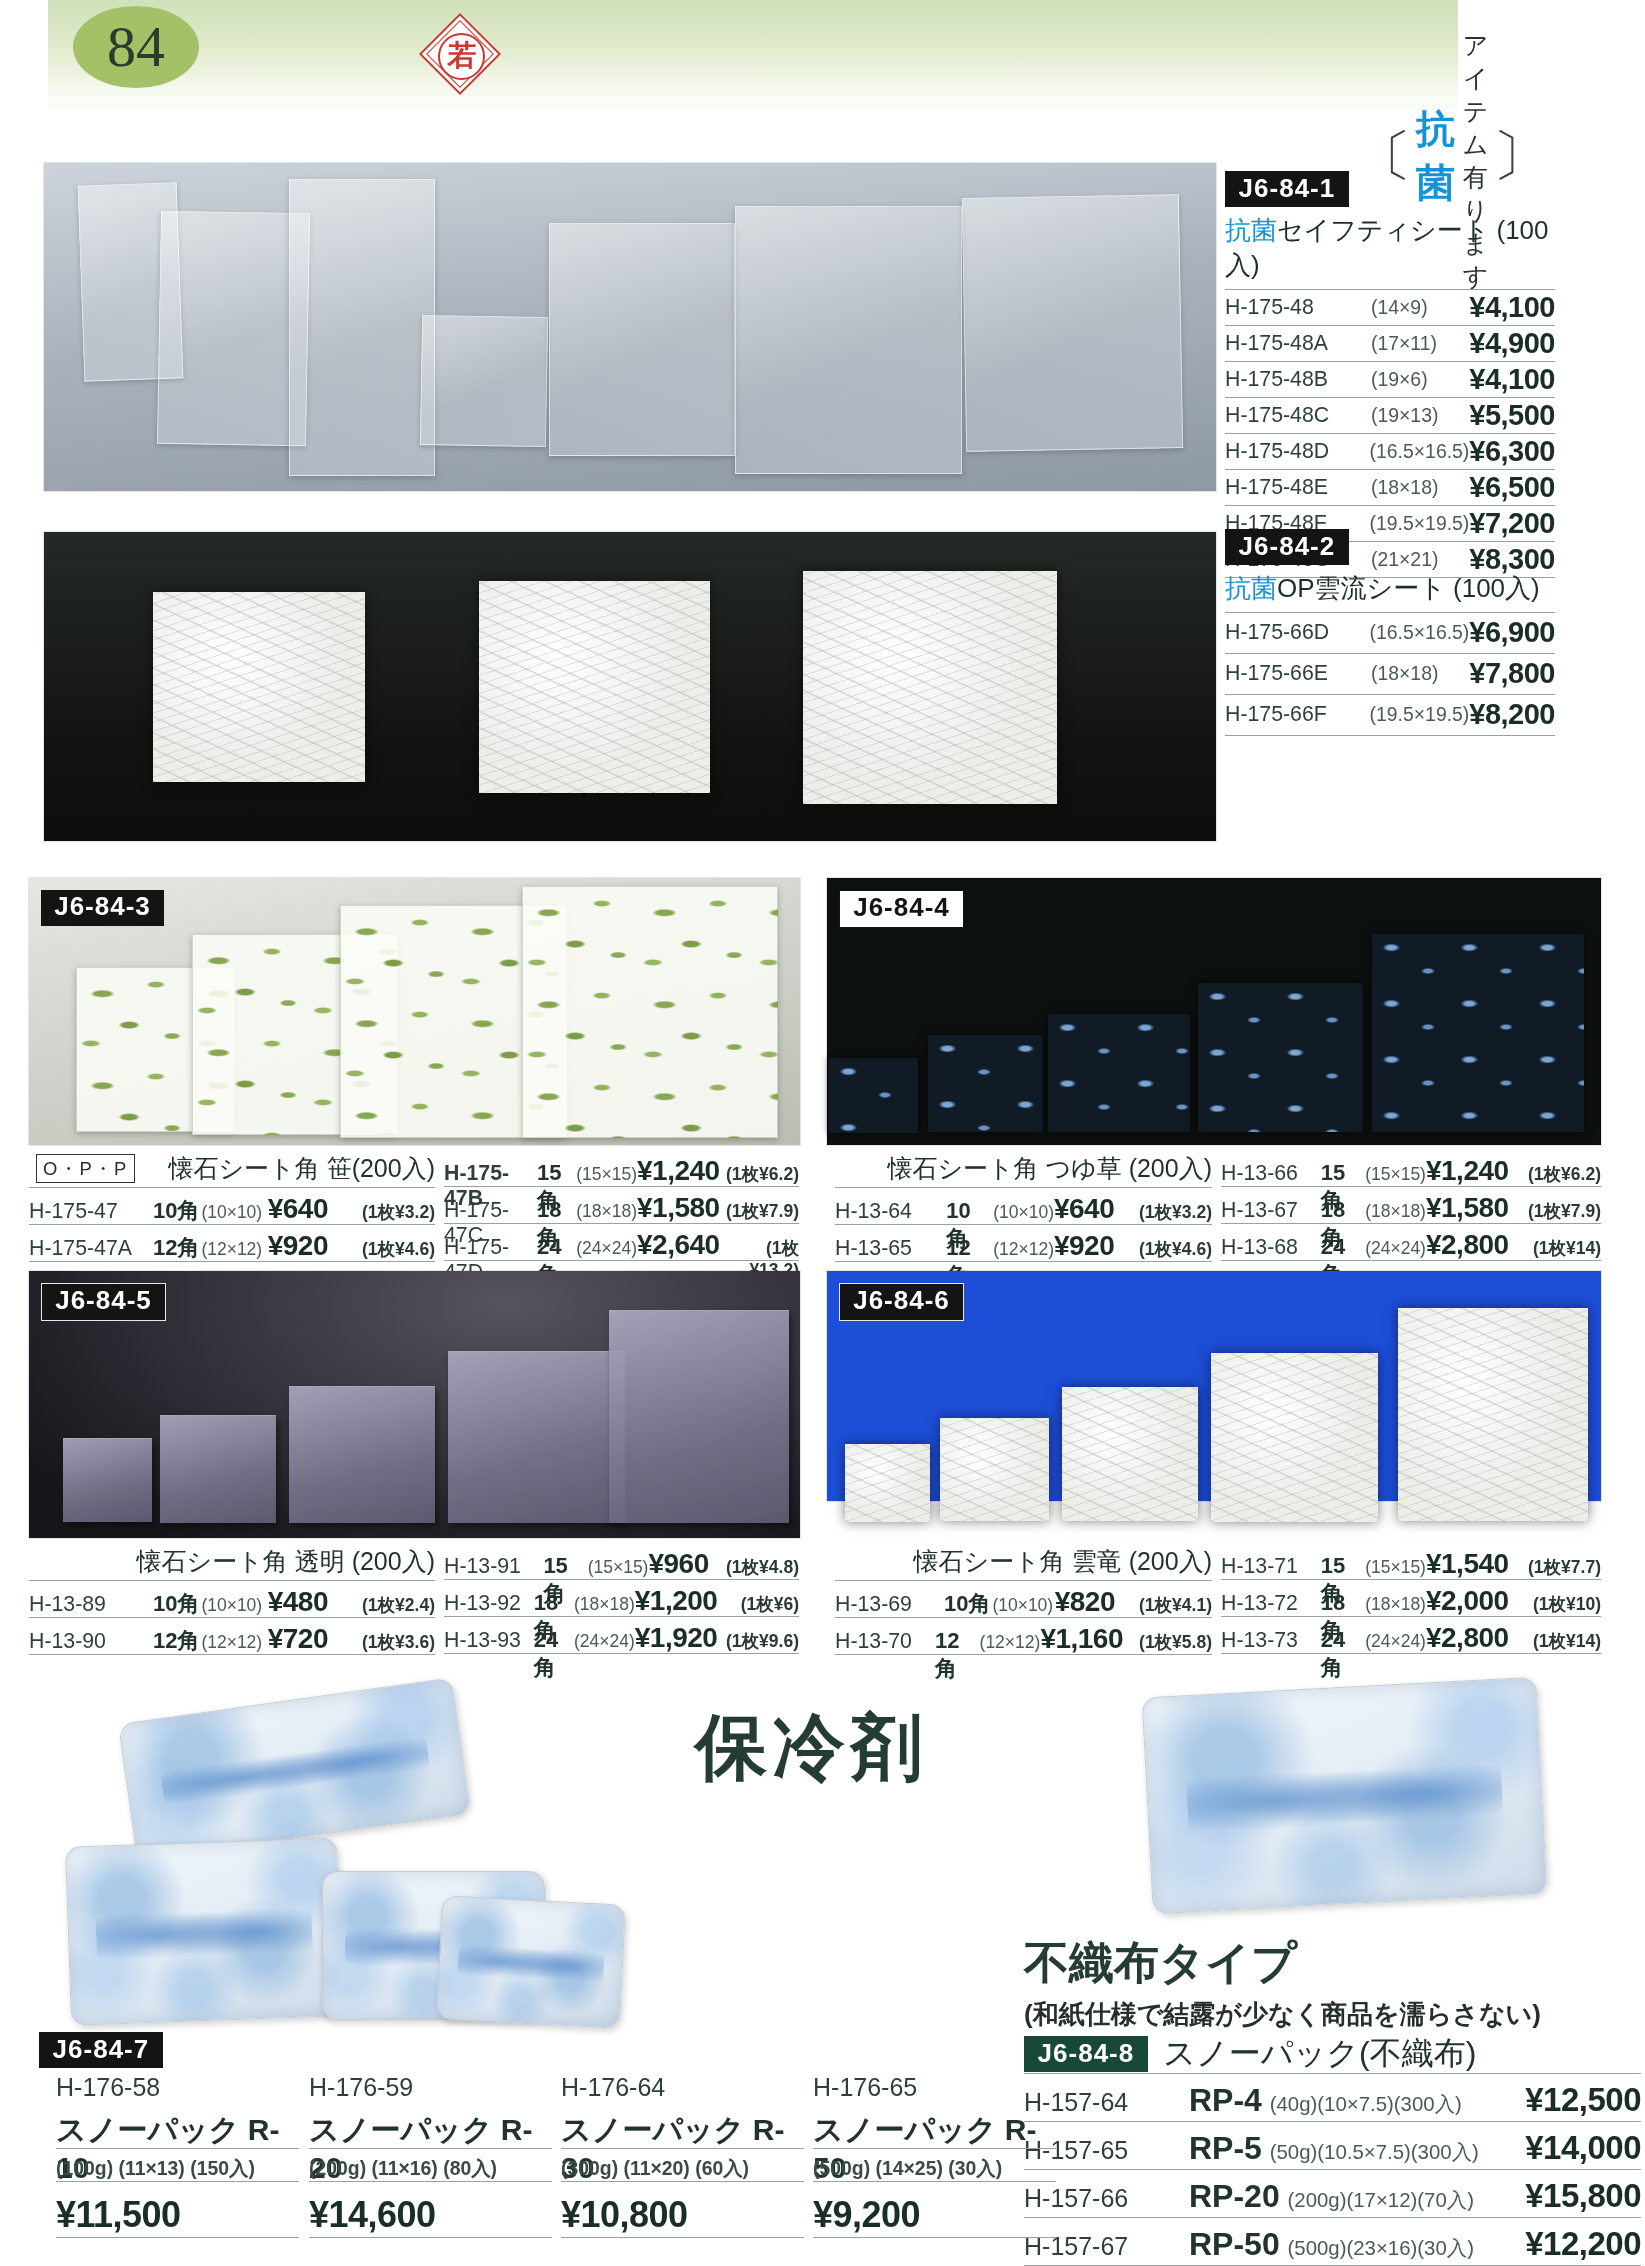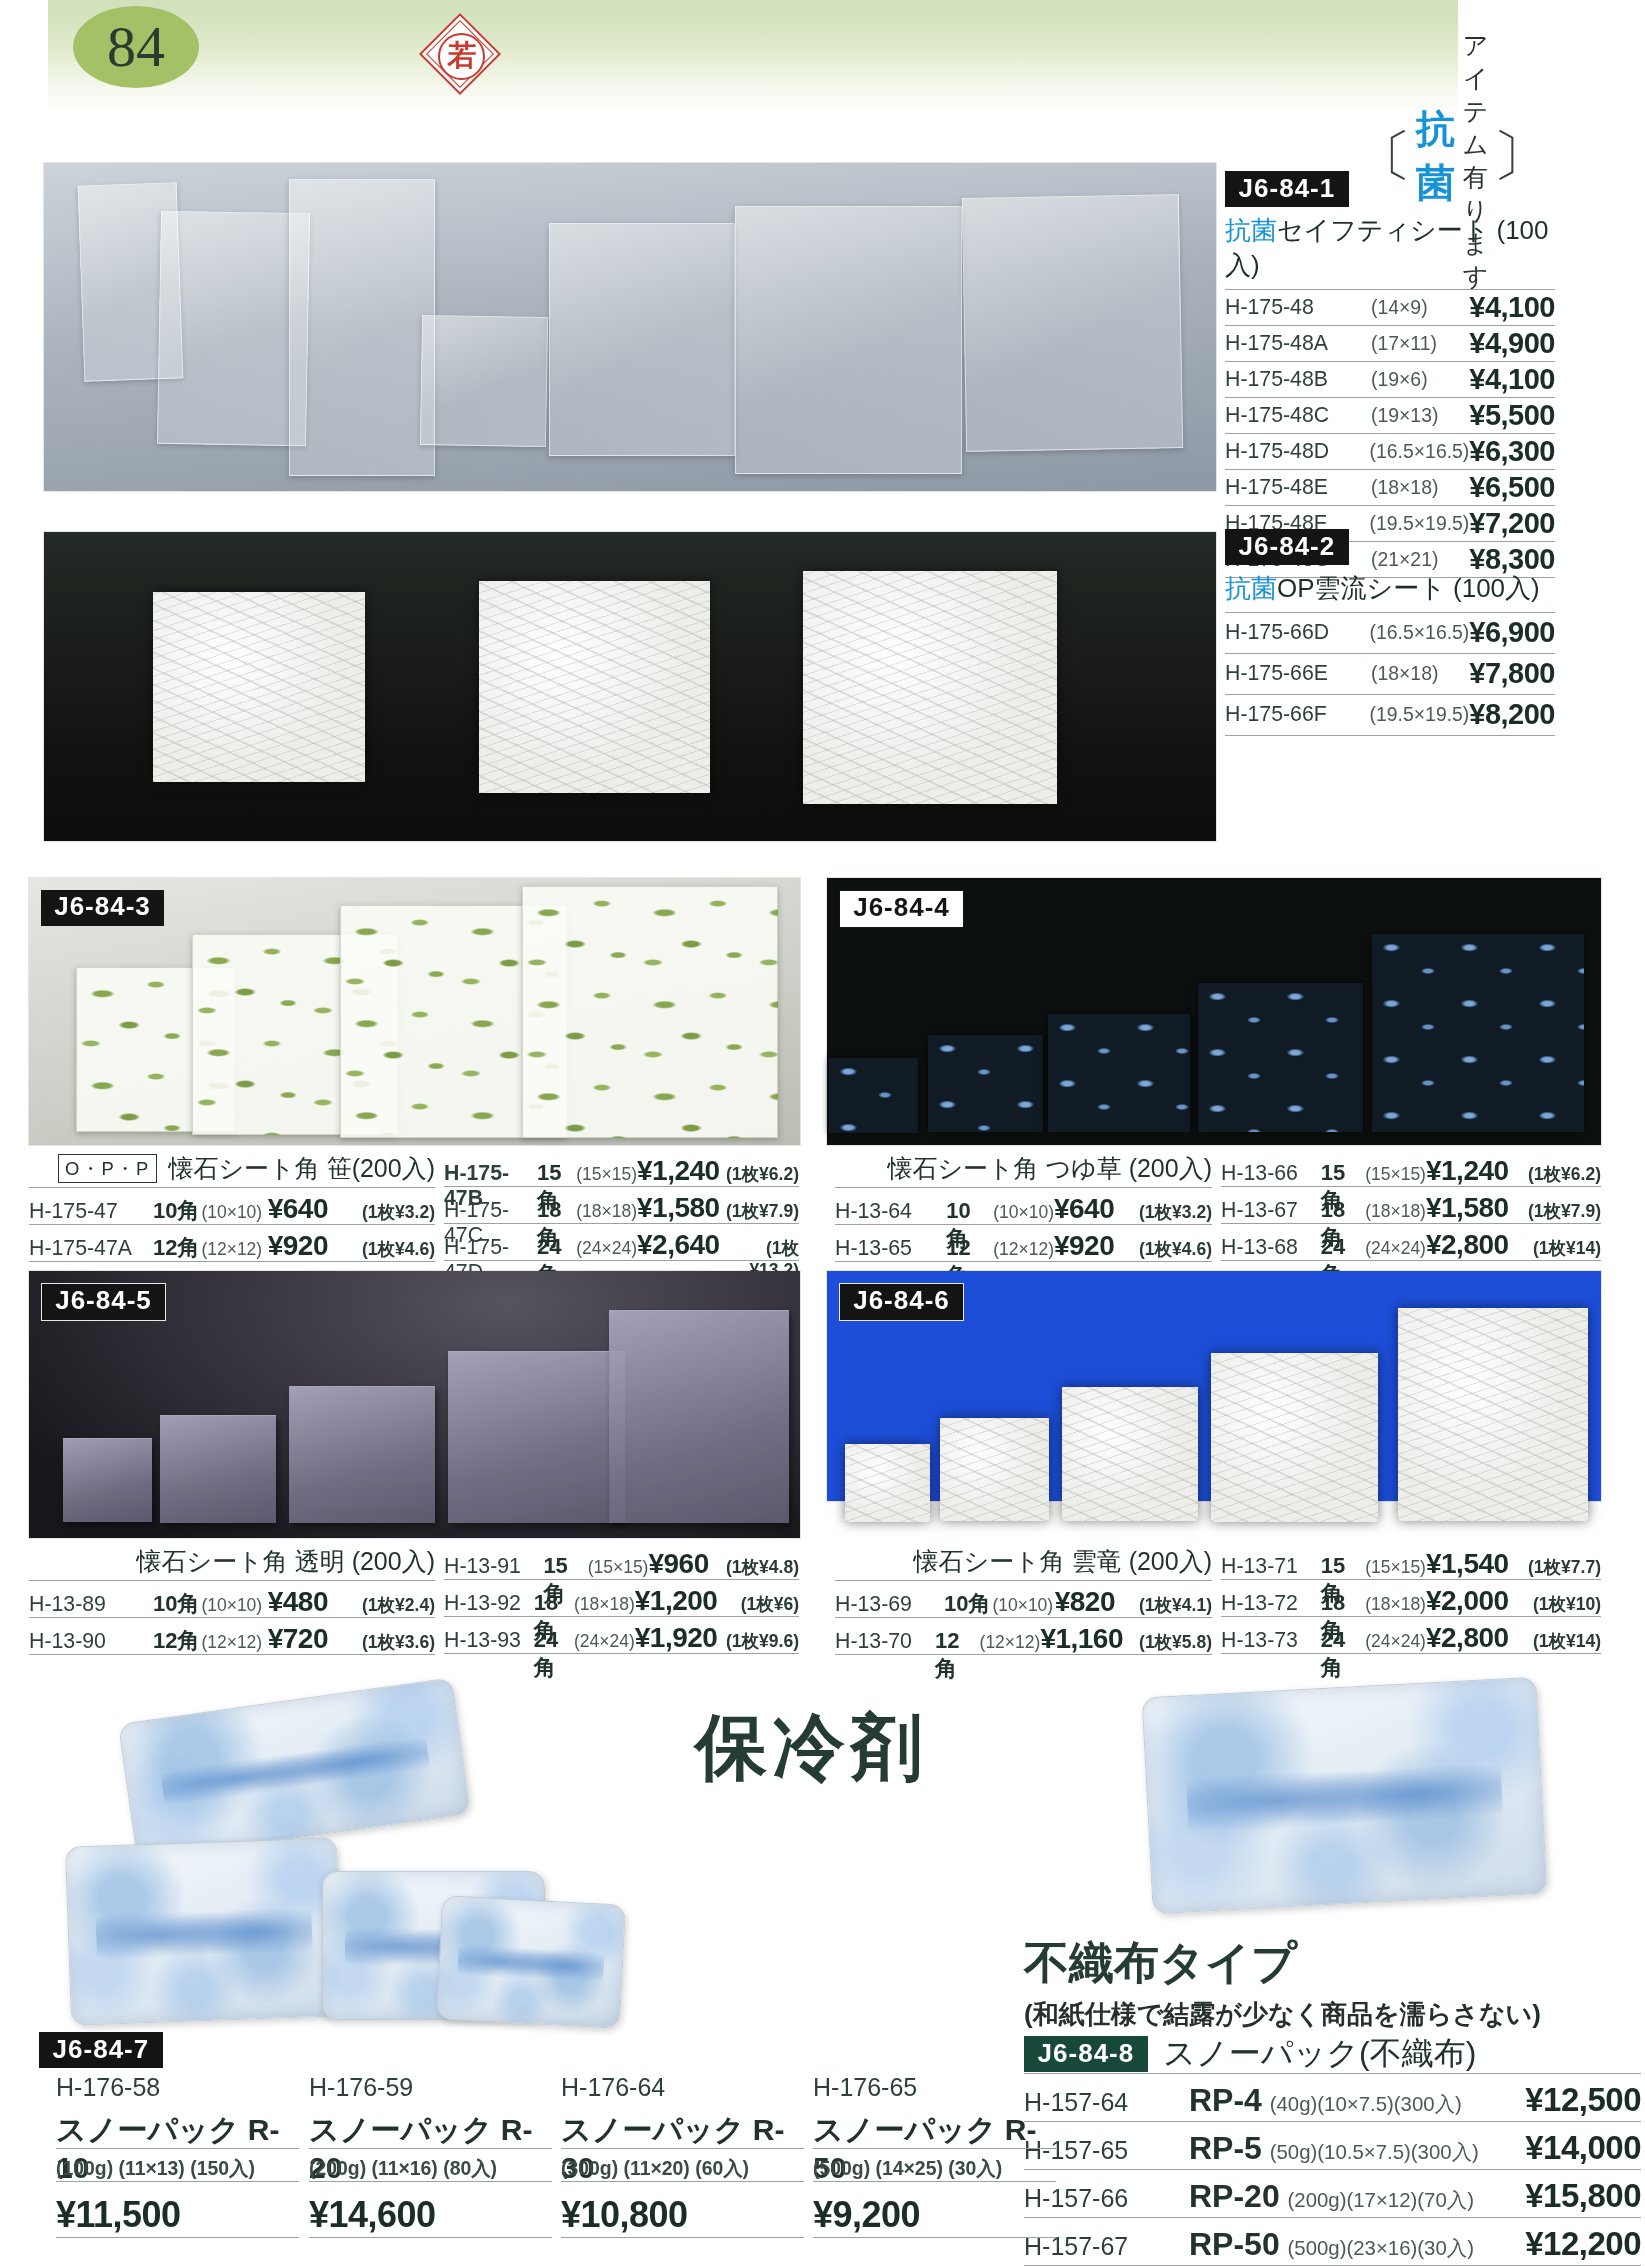--- a/index.html
+++ b/index.html
@@ -70,21 +70,21 @@
   .kblue{color:#1693d6;}
   .rows1{border-top:1px solid #9aa19e;}
   .r1{display:flex;align-items:center;height:35px;border-bottom:1px solid #9aa19e;}
   .r1 .code{width:146px;font-size:21.3px;color:#2e403a;}
   .r1 .size{font-size:19.4px;color:#4c5a56;}
   .r1 .price{margin-left:auto;font-weight:700;font-size:29px;letter-spacing:-0.5px;color:#1b2d27;}
 
   
   .t2{position:absolute;}
   .hr2{display:flex;align-items:center;justify-content:flex-end;height:37px;border-bottom:1px solid #9aa19e;
-       font-size:25px;color:#21332c;}
+       font-size:25px;color:#21332c;gap:22px;}
   .opp{border:1px solid #333;font-size:18.4px;letter-spacing:1.9px;padding:1px 5.8px;margin-right:11.6px;color:#21332c;}
   .r2{display:flex;align-items:baseline;height:37px;border-bottom:1px solid #9aa19e;padding-top:4.9px;box-sizing:border-box;}
   .r2 .code{width:124px;font-size:21.3px;color:#2e403a;}
   .r2 .kaku{font-size:22px;font-weight:700;color:#21332c;margin-right:1.9px;}
   .r2 .sz{font-size:17.5px;color:#4c5a56;}
   .r2 .pr{margin-left:auto;font-weight:700;font-size:28px;letter-spacing:-0.5px;color:#1b2d27;}
   .r2 .per{width:107px;text-align:right;font-size:17.5px;font-weight:600;color:#2a3a34;}
 
   
   .hotitle{position:absolute;left:695px;top:1700px;font-size:72px;font-weight:800;letter-spacing:5.8px;color:#243c31;}

